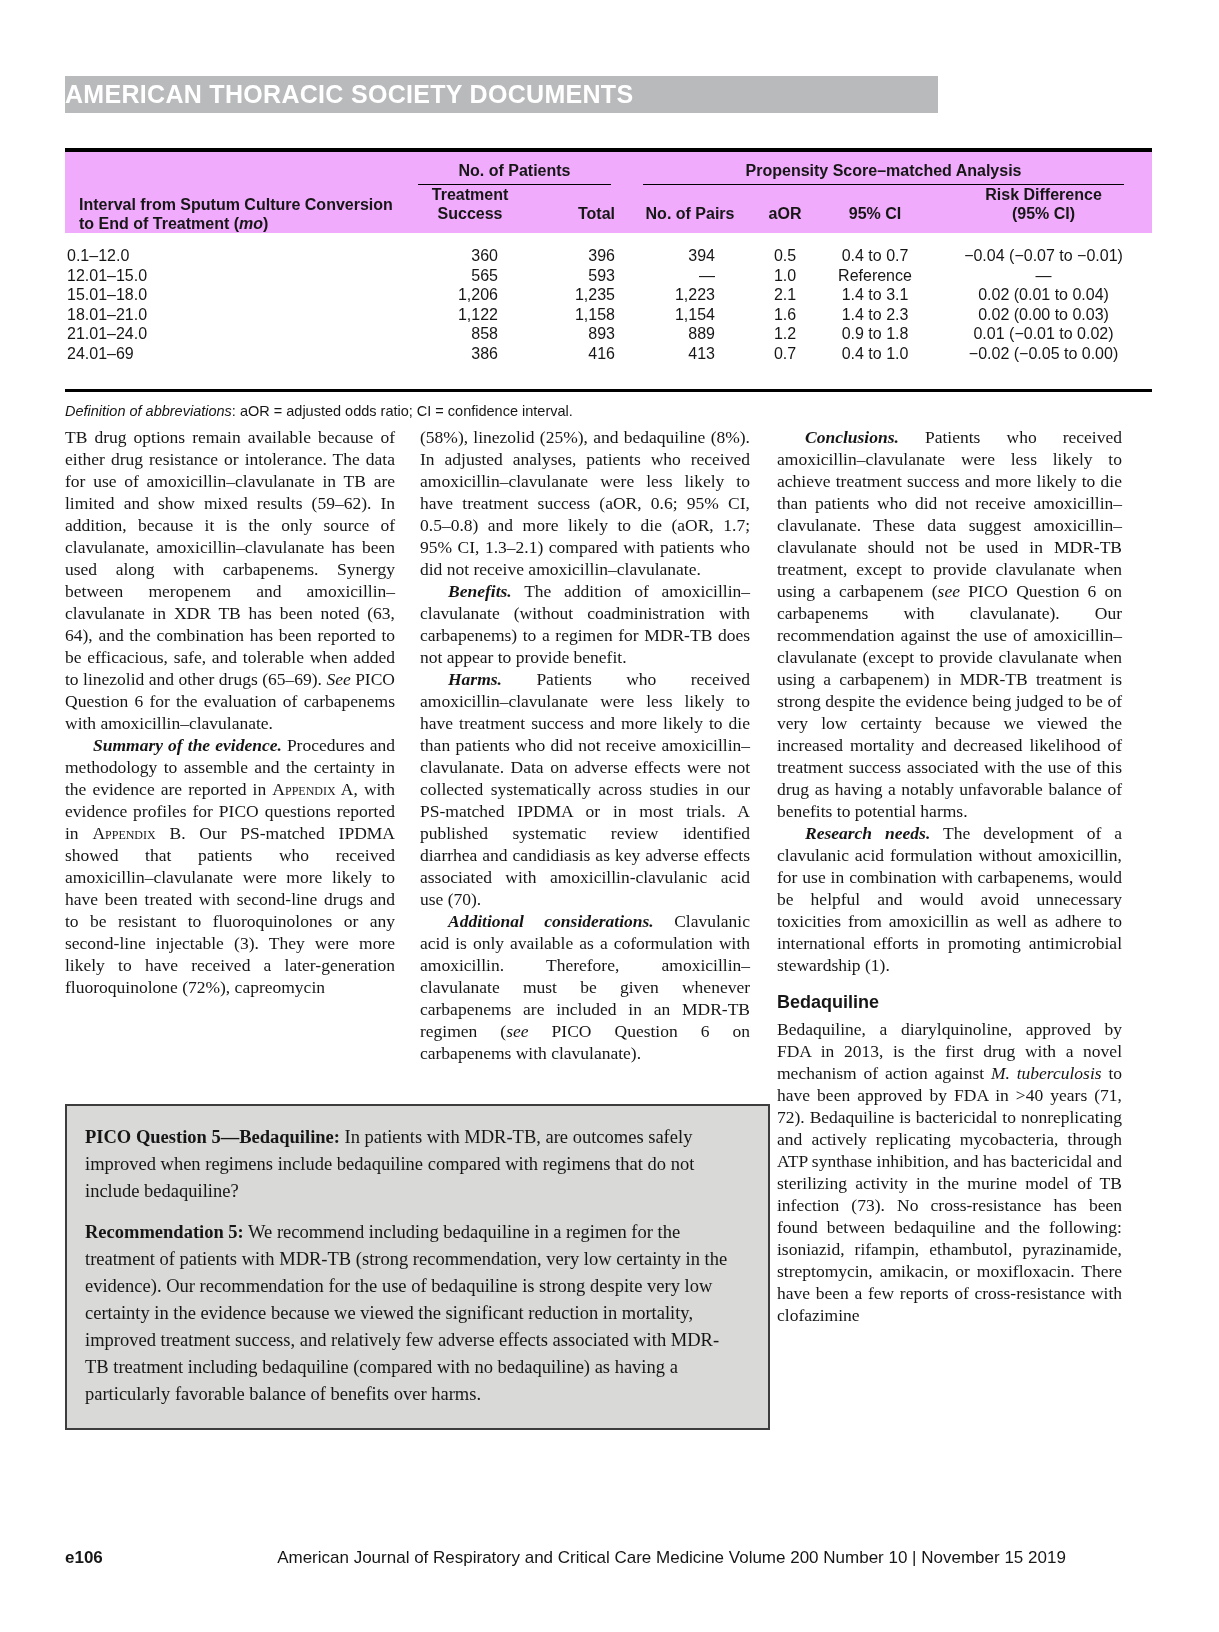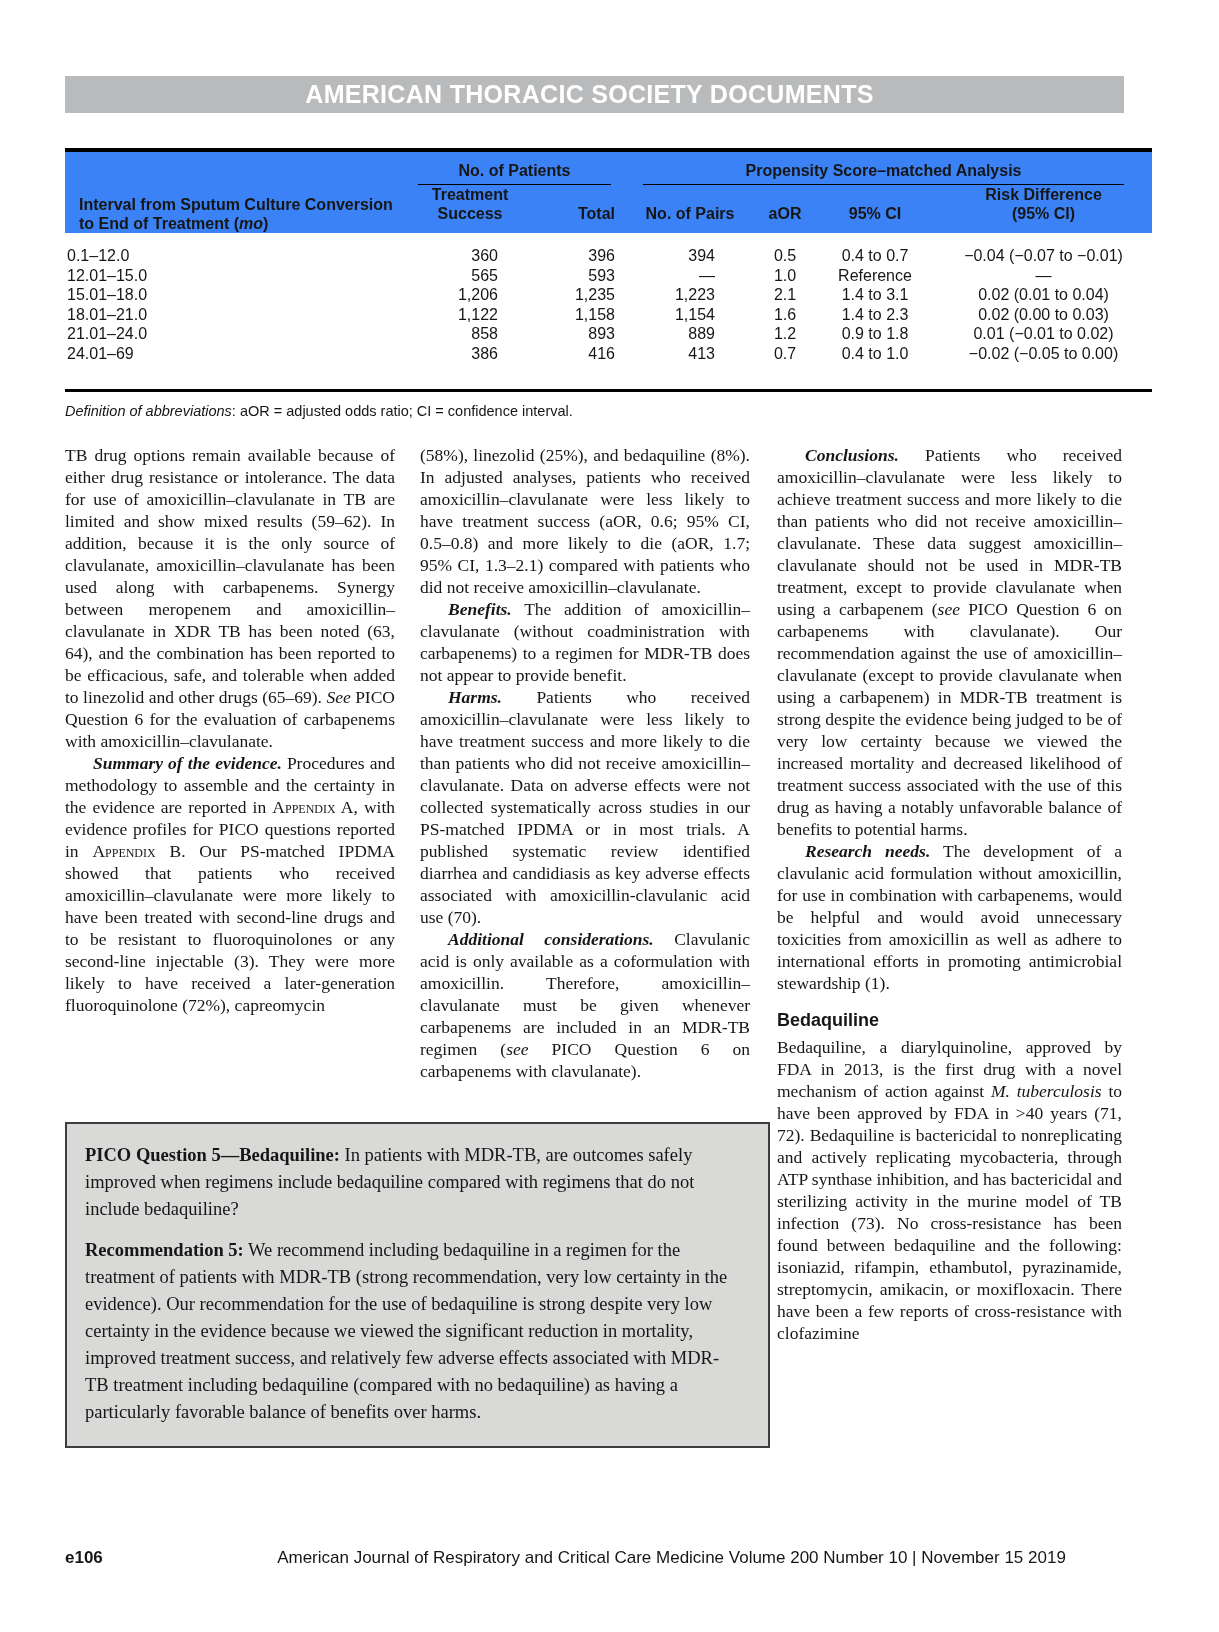--- a/index.html
+++ b/index.html
@@ -1,36 +1,36 @@
 <!DOCTYPE html>
 <html><head>
 <meta charset="utf-8">
 <style>
   * { margin:0; padding:0; box-sizing:border-box; }
   html,body { background:#ffffff; }
   body { width:1219px; font-family:"Liberation Serif","DejaVu Serif",serif; color:#161616; }
   .page { position:relative; width:1219px; height:1632px; overflow:hidden; background:#fff; padding:76px 67px 0 65px; }
 
   
-  .banner { width:1059px; height:37px; background:#b9babc; color:#ffffff;
+  .banner { width:873px; height:37px; background:#b9babc; color:#ffffff;
             font-family:"Liberation Sans","DejaVu Sans",sans-serif; font-weight:bold;
-            font-size:25px; line-height:37px; text-align:center; padding-right:10px;
+            font-size:25px; line-height:37px; text-align:left; padding-right:10px;
             letter-spacing:0.3px; margin-bottom:35px; }
 
   
   .caption { width:1087px; font-family:"Liberation Sans",sans-serif; font-size:16.5px;
              line-height:21px; margin-bottom:19px; }
   .caption .b { font-weight:bold; }
   .caption .i { font-style:italic; }
 
   
   .data-table { border-collapse:collapse; table-layout:fixed; width:1087px;
                 border-top:4px solid #000; border-bottom:3px solid #000;
                 font-family:"Liberation Sans","DejaVu Sans",sans-serif; font-size:16px; }
-  thead th { background:#3b82f6; font-weight:bold; vertical-align:bottom; line-height:19px; padding:0 0 10px 0; }
+  thead th { background:#f0abfc; font-weight:bold; vertical-align:bottom; line-height:19px; padding:0 0 10px 0; }
   thead tr.gr th { padding-top:9px; padding-bottom:0; }
   .th-interval { text-align:left; padding-left:14px; }
   .th-interval .i { font-style:italic; }
   .group-label { border-bottom:1.5px solid #000; padding-bottom:4px; text-align:center; }
   .gl-pat  { margin:0 14px 0 8px; }
   .gl-prop { margin:0 28px 0 18px; }
   th.c { text-align:center; }
   th.r { text-align:right; padding-right:10px; }
   tbody td { line-height:19.5px; vertical-align:bottom; }
   tbody tr:first-child td { padding-top:13px; }
@@ -40,21 +40,21 @@
   td.num-t { text-align:right; padding-right:10px; }
   td.num-p { text-align:right; padding-right:40px; }
   td.c { text-align:center; }
 
   
   .footnote { width:1087px; font-family:"Liberation Sans",sans-serif; font-size:14.5px;
               line-height:18px; margin-top:10px; }
   .footnote .i { font-style:italic; }
 
   
-  .body-area { display:flex; margin-top:24px; }
+  .body-area { display:flex; margin-top:6px; }
   .left-wrap { width:685px; margin-right:27px; }
   .two-cols  { display:flex; justify-content:space-between; }
   .col  { width:330px; font-size:17.5px; line-height:22px; text-align:justify; }
   .col3 { width:345px; }
   .col p { margin:0; }
   p.indent { text-indent:28px; }
   .seg-i  { font-style:italic; }
   .seg-b  { font-weight:bold; }
   .seg-bi { font-weight:bold; font-style:italic;font-family:Liberation Serif, serif; }
   .seg-sc { font-variant:small-caps; }

